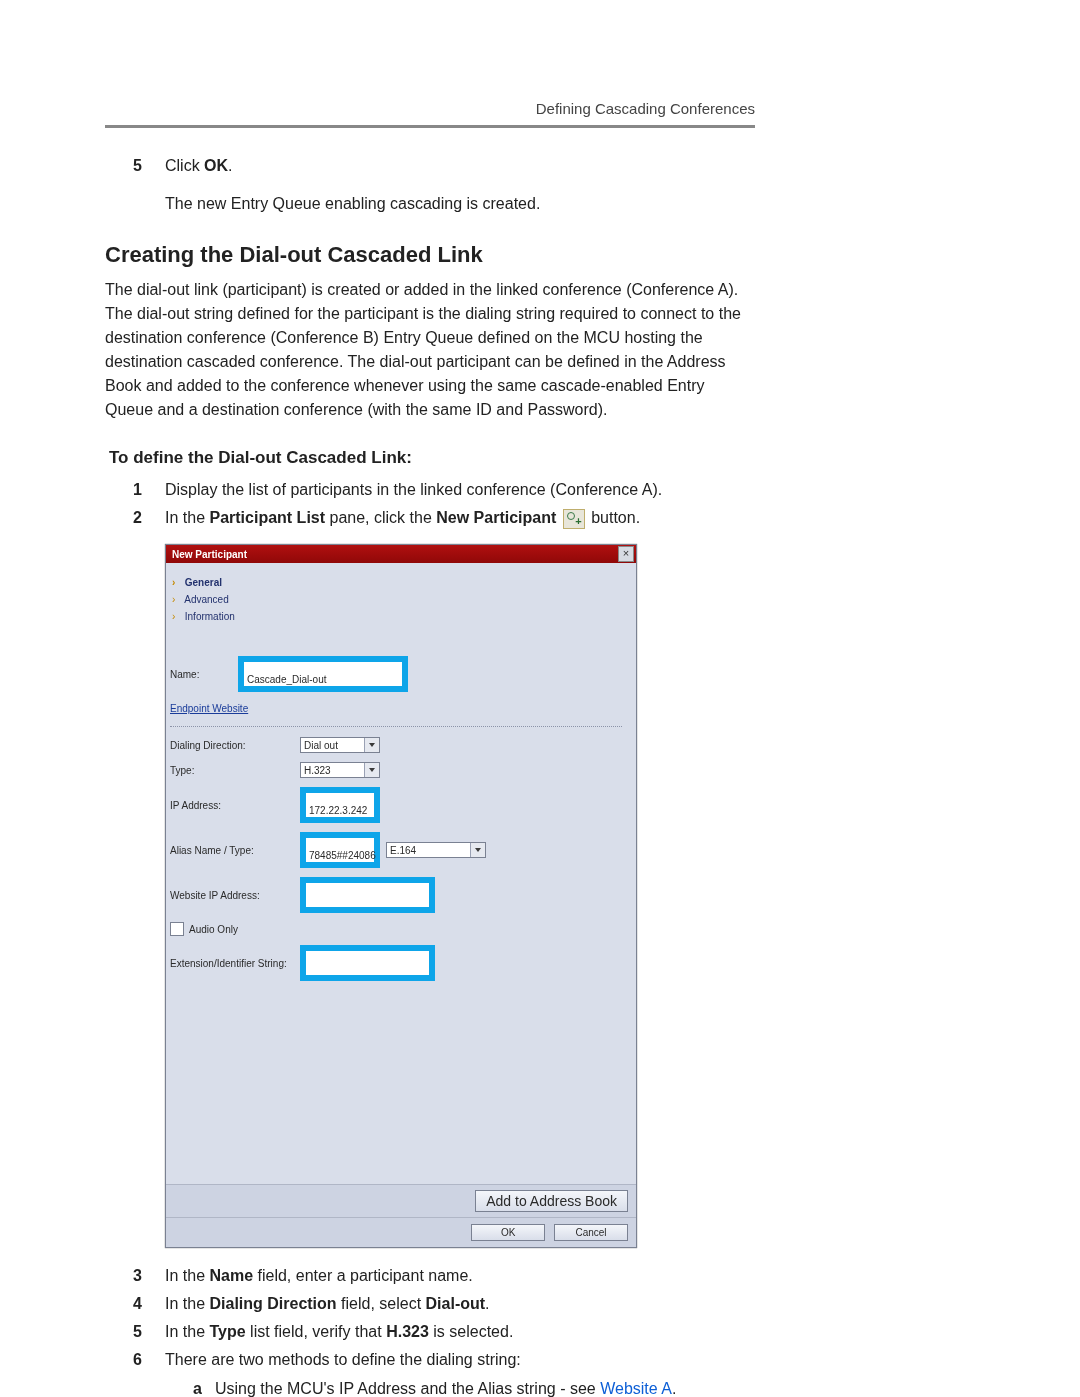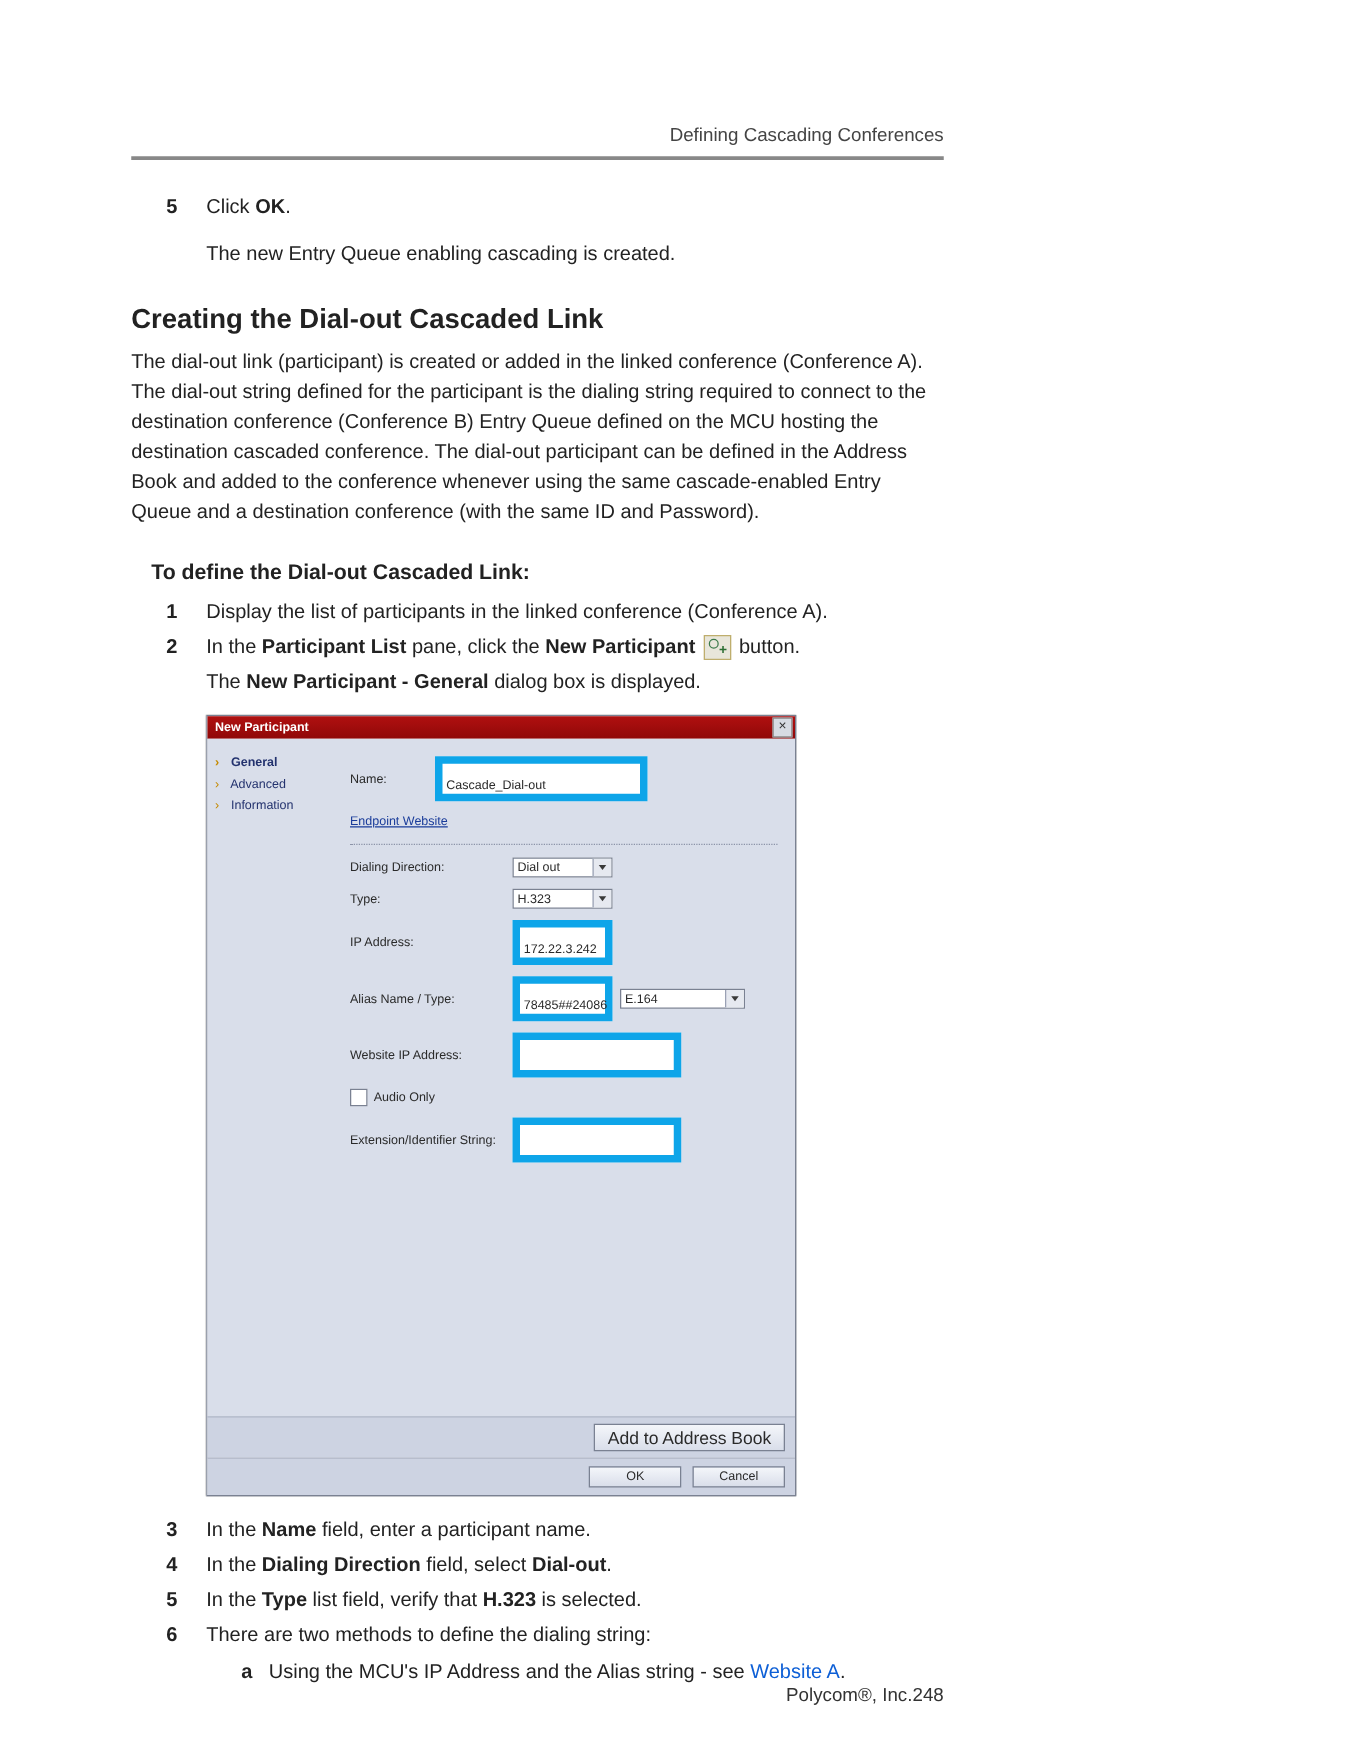--- a/index.html
+++ b/index.html
@@ -66,21 +66,21 @@
     margin: 0 0 14px 0;
   }
   h2.section {
     font-size: 22px;
     font-weight: bold;
     margin: 26px 0 10px 0;
   }
   h3.sub {
     font-size: 17px;
     font-weight: bold;
-    margin: 26px 0 10px 16px;
+    margin: 26px 0 10px 4px;
   }
   .link {
     color: #0d5fd6;
   }
   .icon-inline {
     display: inline-block;
     width: 20px;
     height: 18px;
     background: #e8e6da;
     border: 1px solid #bfae6d;
@@ -142,20 +142,21 @@
     color: #333;
     font-size: 11px;
     line-height: 12px;
     text-align: center;
     font-weight: normal;
   }
   .dialog-body {
     display: flex;
     background: #d9deea;
     min-height: 400px;
+    flex-direction: column;
   }
   .nav {
     width: 110px;
     padding: 14px 6px;
     box-sizing: border-box;
   }
   .nav-item {
     color: #23326e;
     margin-bottom: 6px;
     white-space: nowrap;
@@ -279,21 +280,21 @@
     </ol>
   <div class="body-p" style="margin-left:60px">The new Entry Queue enabling cascading is created.</div>
 
   <h2 class="section">Creating the Dial-out Cascaded Link</h2>
   <p class="body-p">The dial-out link (participant) is created or added in the linked conference (Conference A). The dial-out string defined for the participant is the dialing string required to connect to the destination conference (Conference B) Entry Queue defined on the MCU hosting the destination cascaded conference. The dial-out participant can be defined in the Address Book and added to the conference whenever using the same cascade-enabled Entry Queue and a destination conference (with the same ID and Password).</p>
 
   <h3 class="sub">To define the Dial-out Cascaded Link:</h3>
 
   <ol class="steps" style="margin-left:28px" id="steps2">
       <li><span class="num">1</span><span>Display the list of participants in the linked conference (Conference A).</span></li>
-      <li><span class="num">2</span><span>In the <b>Participant List</b> pane, click the <b>New Participant</b> <span class="icon-inline"></span> button.</span><div style="margin-top: 4px;">The <b>New Participant - General</b> dialog box is displayed.</div></li>
+      <li><span class="num">2</span><span>In the <b>Participant List</b> pane, click the <b>New Participant</b> <span class="icon-inline"></span> button.</span></li>
     </ol>
 
   <div class="dialog">
     <div class="title-bar">
       <span>New Participant</span>
       <span class="close-btn">×</span>
     </div>
     <div class="dialog-body">
       <div class="nav" id="dlgNav">
           <div class="nav-item active"><span class="chev">›</span> General</div>

